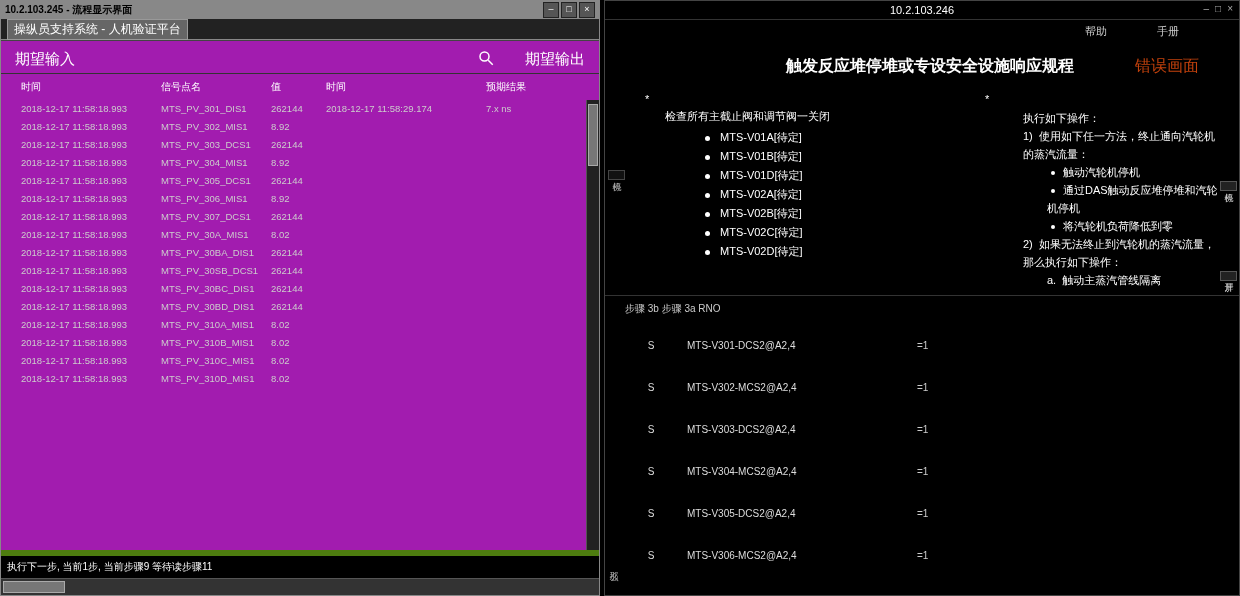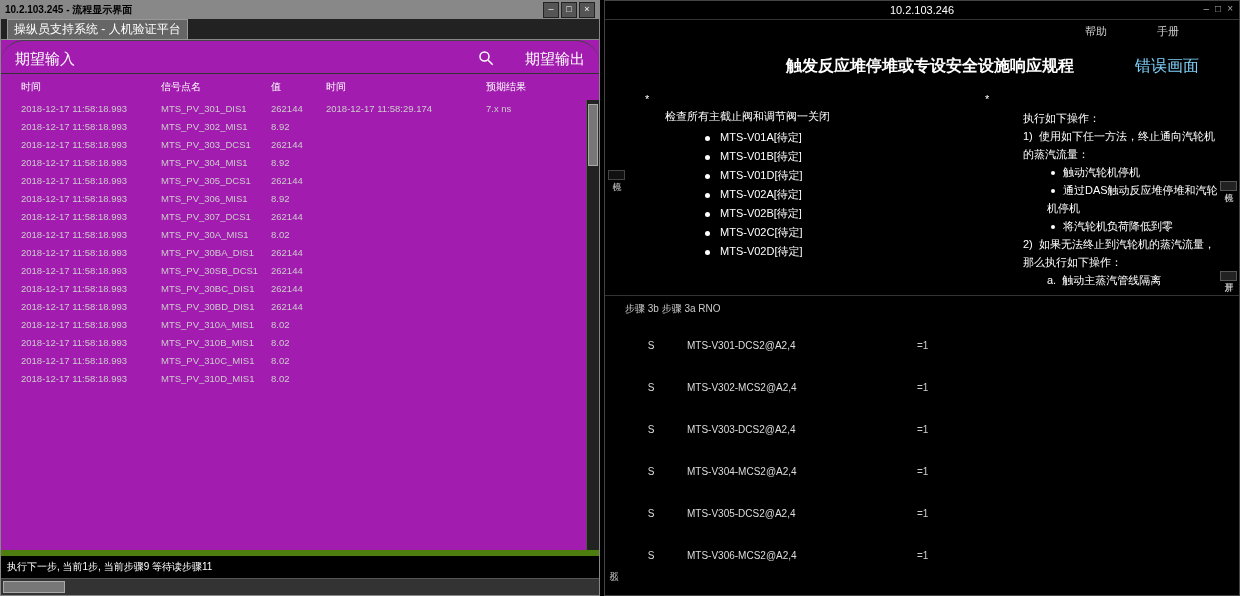--- a/index.html
+++ b/index.html
@@ -68,21 +68,20 @@
     color:#fff;
     padding: 1px 6px;
     border:1px solid #999;
     font-size:12px;
   }
   .left-body {
     flex: 1;
     display: flex;
     flex-direction: column;
     border-top: 1px solid #444;
-    border-radius: 23px;
   }
   .col-headers {
     display: flex;
     padding: 8px 14px 4px 14px;
     align-items: center;
     border-bottom: 1px solid #333;
   }
   .pane-title {
     font-size: 15px;
     color: #fff;
@@ -199,21 +198,21 @@
     color:#ccc;
   }
   .r-header-row {
     display:flex;
     justify-content:space-between;
     padding: 6px 40px 6px 60px;
     font-size:16px;
     color:#fff;
   }
   .r-header-row .center { flex:1; text-align:center; font-weight:bold;}
-  .r-header-row .right-link { color:#7dd3fc; cursor:pointer;}
+  .r-header-row .right-link { color:#c2410c; cursor:pointer;}
   .r-upper {
     display:flex;
     padding: 10px 20px 6px 60px;
     gap: 40px;
     border-bottom:1px solid #333;
   }
   .r-upper .col-l { width: 300px; }
   .r-upper .col-r { flex: 1; }
   .sect-sup { color:#fff; font-size:11px; margin-bottom:4px; }
   .valve-line { padding-left: 40px; font-size:11px; line-height:19px; color:#fff;}

